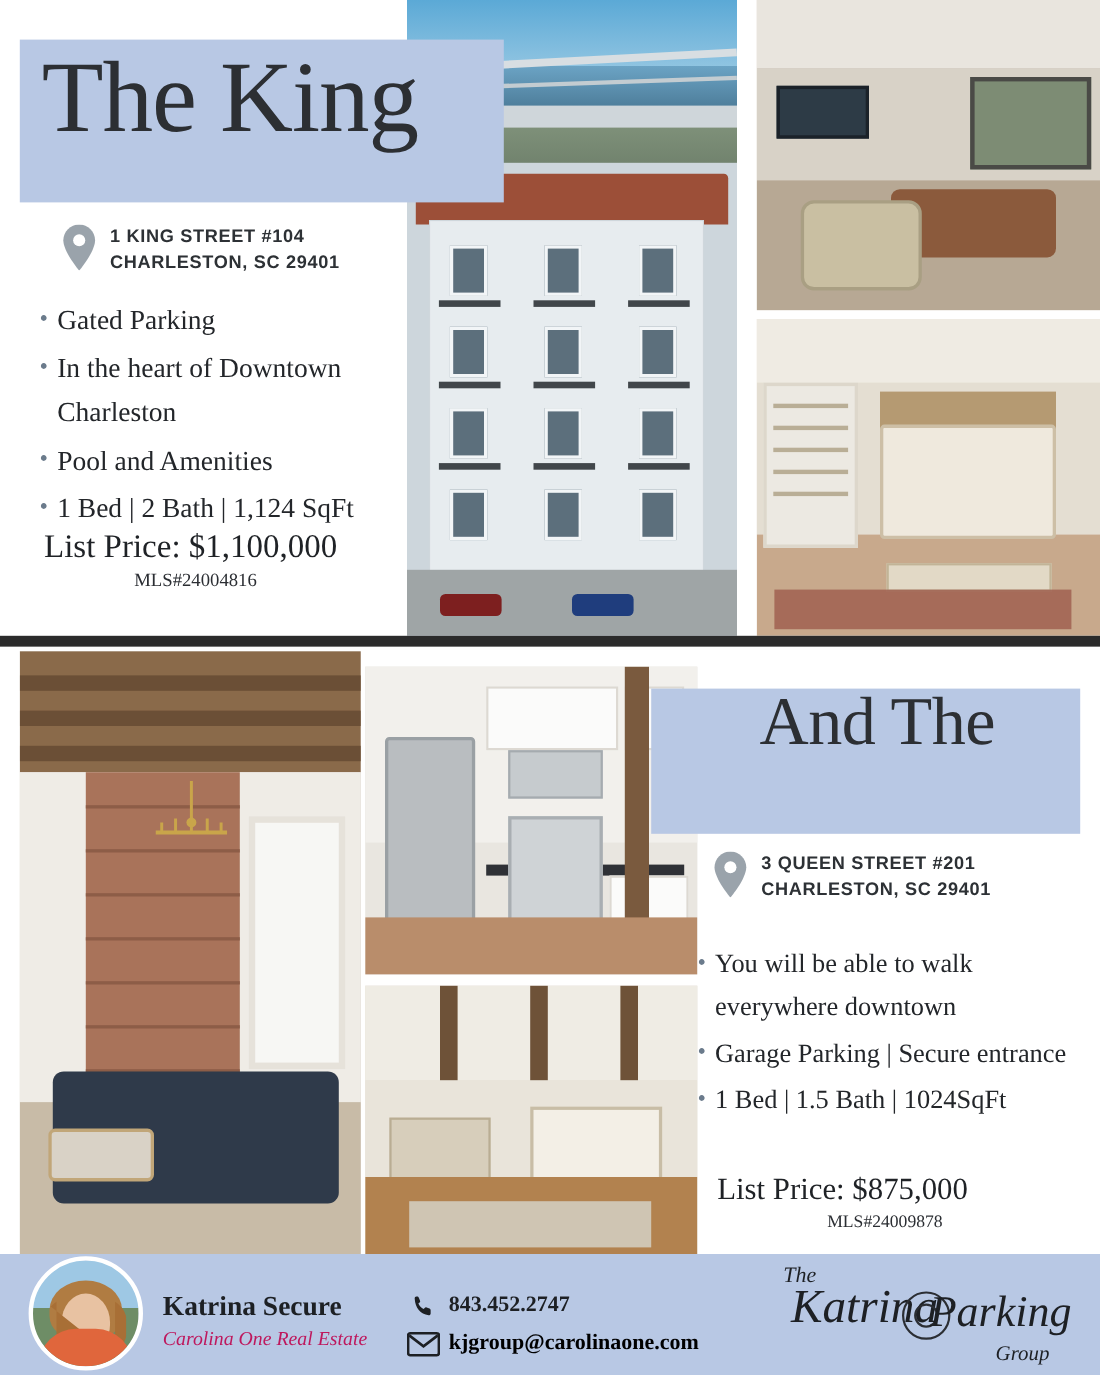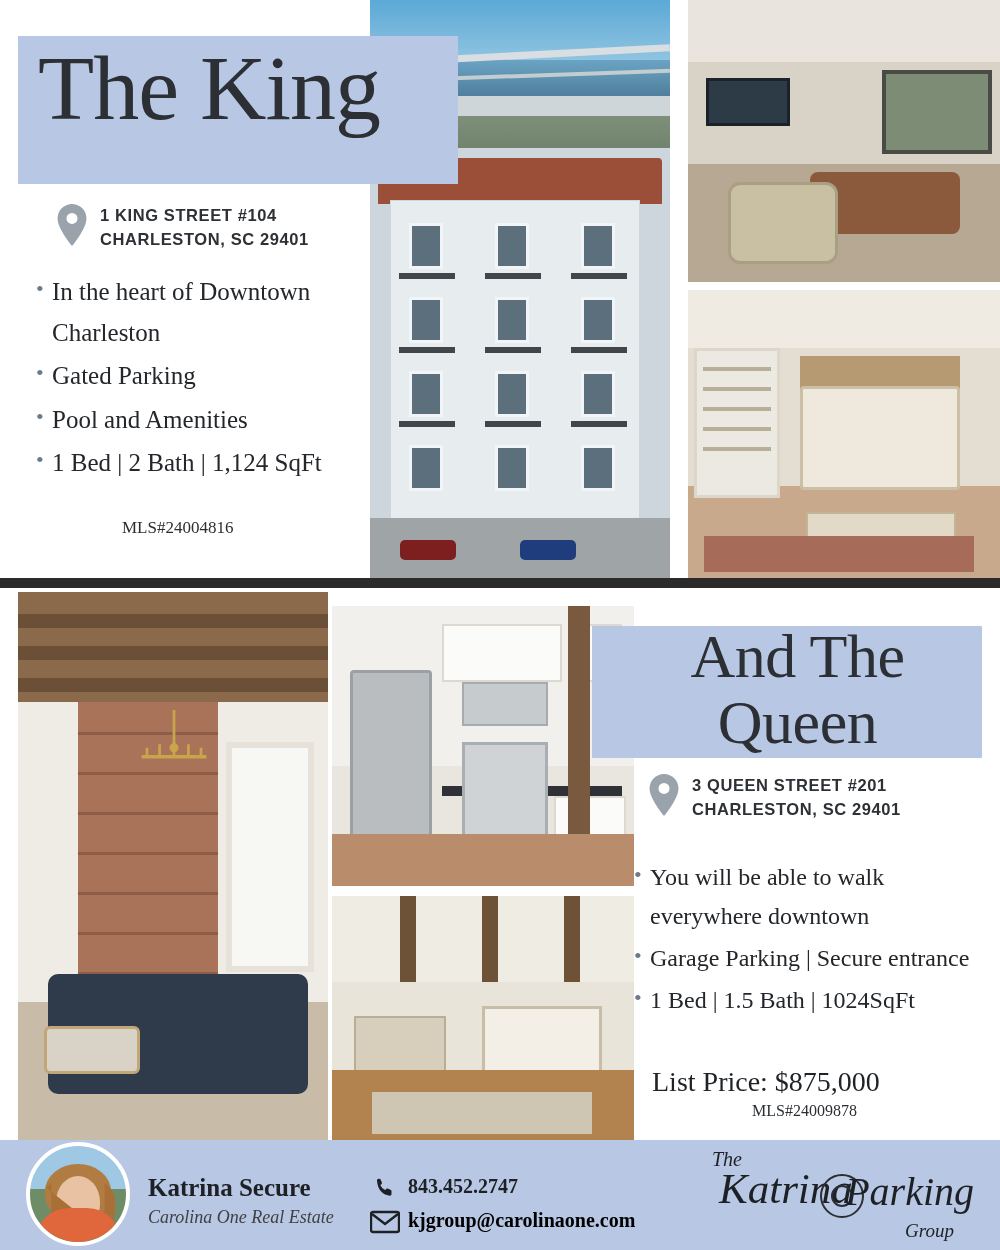--- a/index.html
+++ b/index.html
@@ -144,21 +144,21 @@
   .avatar .hair { position:absolute; left:50%; top:18px; transform:translateX(-50%); width:66px; height:54px;
     background:#b07c42; border-radius:50% 50% 40% 40%; }
   .avatar .hair2 { position:absolute; left:50%; top:32px; transform:translateX(-50%); width:74px; height:56px;
     background:#a86f36; border-radius:40%; clip-path: polygon(0 10%, 14% 0, 14% 100%, 0 100%, 100% 100%, 100% 0, 86% 0, 86% 100%); }
   .avatar .body { position:absolute; left:50%; bottom:0; transform:translateX(-50%); width:86px; height:34px;
     background:#e0663c; border-radius:40px 40px 0 0; }
 
   .agent-name { position:absolute; left:148px; bottom:48px; font-family:"Liberation Serif", serif;
     font-size:25px; font-weight:bold; color:#1d2024; }
   .agent-sub { position:absolute; left:148px; bottom:22px; font-family:"Liberation Serif", serif;
-    font-size:18px; font-style:italic; color:#404040;text-align:right; }
+    font-size:18px; font-style:italic; color:#be185d;text-align:right; }
 
   .contact-phone { position:absolute; left:408px; bottom:52px; font-family:"Liberation Serif", serif;
     font-size:20px; font-weight:bold; color:#1d2024; }
   .contact-email { position:absolute; left:408px; bottom:18px; font-family:"Liberation Serif", serif;
     font-size:20px; font-weight:bold; color:#000000;margin-top:35px; }
   .ico-phone { position:absolute; left:372px; bottom:48px; width:26px; height:26px; }
   .ico-mail { position:absolute; left:370px; bottom:16px; width:30px; height:24px; }
 
   .logo { position:absolute; right:18px; bottom:6px; width:330px; height:100px; text-align:center;
     font-family:"Liberation Serif", serif; color:#1d2024; }
@@ -251,26 +251,27 @@
         <path d="M12 0C5.9 0 1 4.9 1 11c0 8 11 21 11 21s11-13 11-21C23 4.9 18.1 0 12 0z" fill="#9aa3ab"></path>
         <circle cx="12" cy="11" r="4.2" fill="#ffffff"></circle>
       </svg>
       <div class="addr-text">
         <div>1 KING STREET #104</div>
         <div>CHARLESTON, SC 29401</div>
       </div>
     </div>
 
     <ul class="bullets">
+      <li>Gated Parking</li>
       <li>In the heart of Downtown Charleston</li>
-      <li>Gated Parking</li>
       <li>Pool and Amenities</li>
       <li>1 Bed  |  2 Bath  |  1,124 SqFt</li>
     </ul>
 
+    <div class="price-king">List Price: $1,100,000</div>
     <div class="mls-king">MLS#24004816</div>
   </div>
 
   <div class="divider"></div>
   <div class="divider-gap"></div>
 
   <div class="bottom-section">
 
     <div class="photo" id="photo-q-living">
       <div class="q-beamceil">
@@ -321,21 +322,20 @@
       <div class="qb-wall"></div>
       <div class="qb-desk"></div>
       <div class="qb-bed"></div>
       <div class="qb-floor"></div>
       <div class="qb-rug"></div>
     </div>
 
     <div class="title-band-queen"></div>
     <div class="title-queen">
       <div>And The</div>
-      <div>Queen</div>
     </div>
 
     <div class="addr-block-q">
       <svg class="pin-icon" viewBox="0 0 24 32">
         <path d="M12 0C5.9 0 1 4.9 1 11c0 8 11 21 11 21s11-13 11-21C23 4.9 18.1 0 12 0z" fill="#9aa3ab"></path>
         <circle cx="12" cy="11" r="4.2" fill="#ffffff"></circle>
       </svg>
       <div class="addr-text-q">
         <div>3 QUEEN STREET #201</div>
         <div>CHARLESTON, SC 29401</div>

